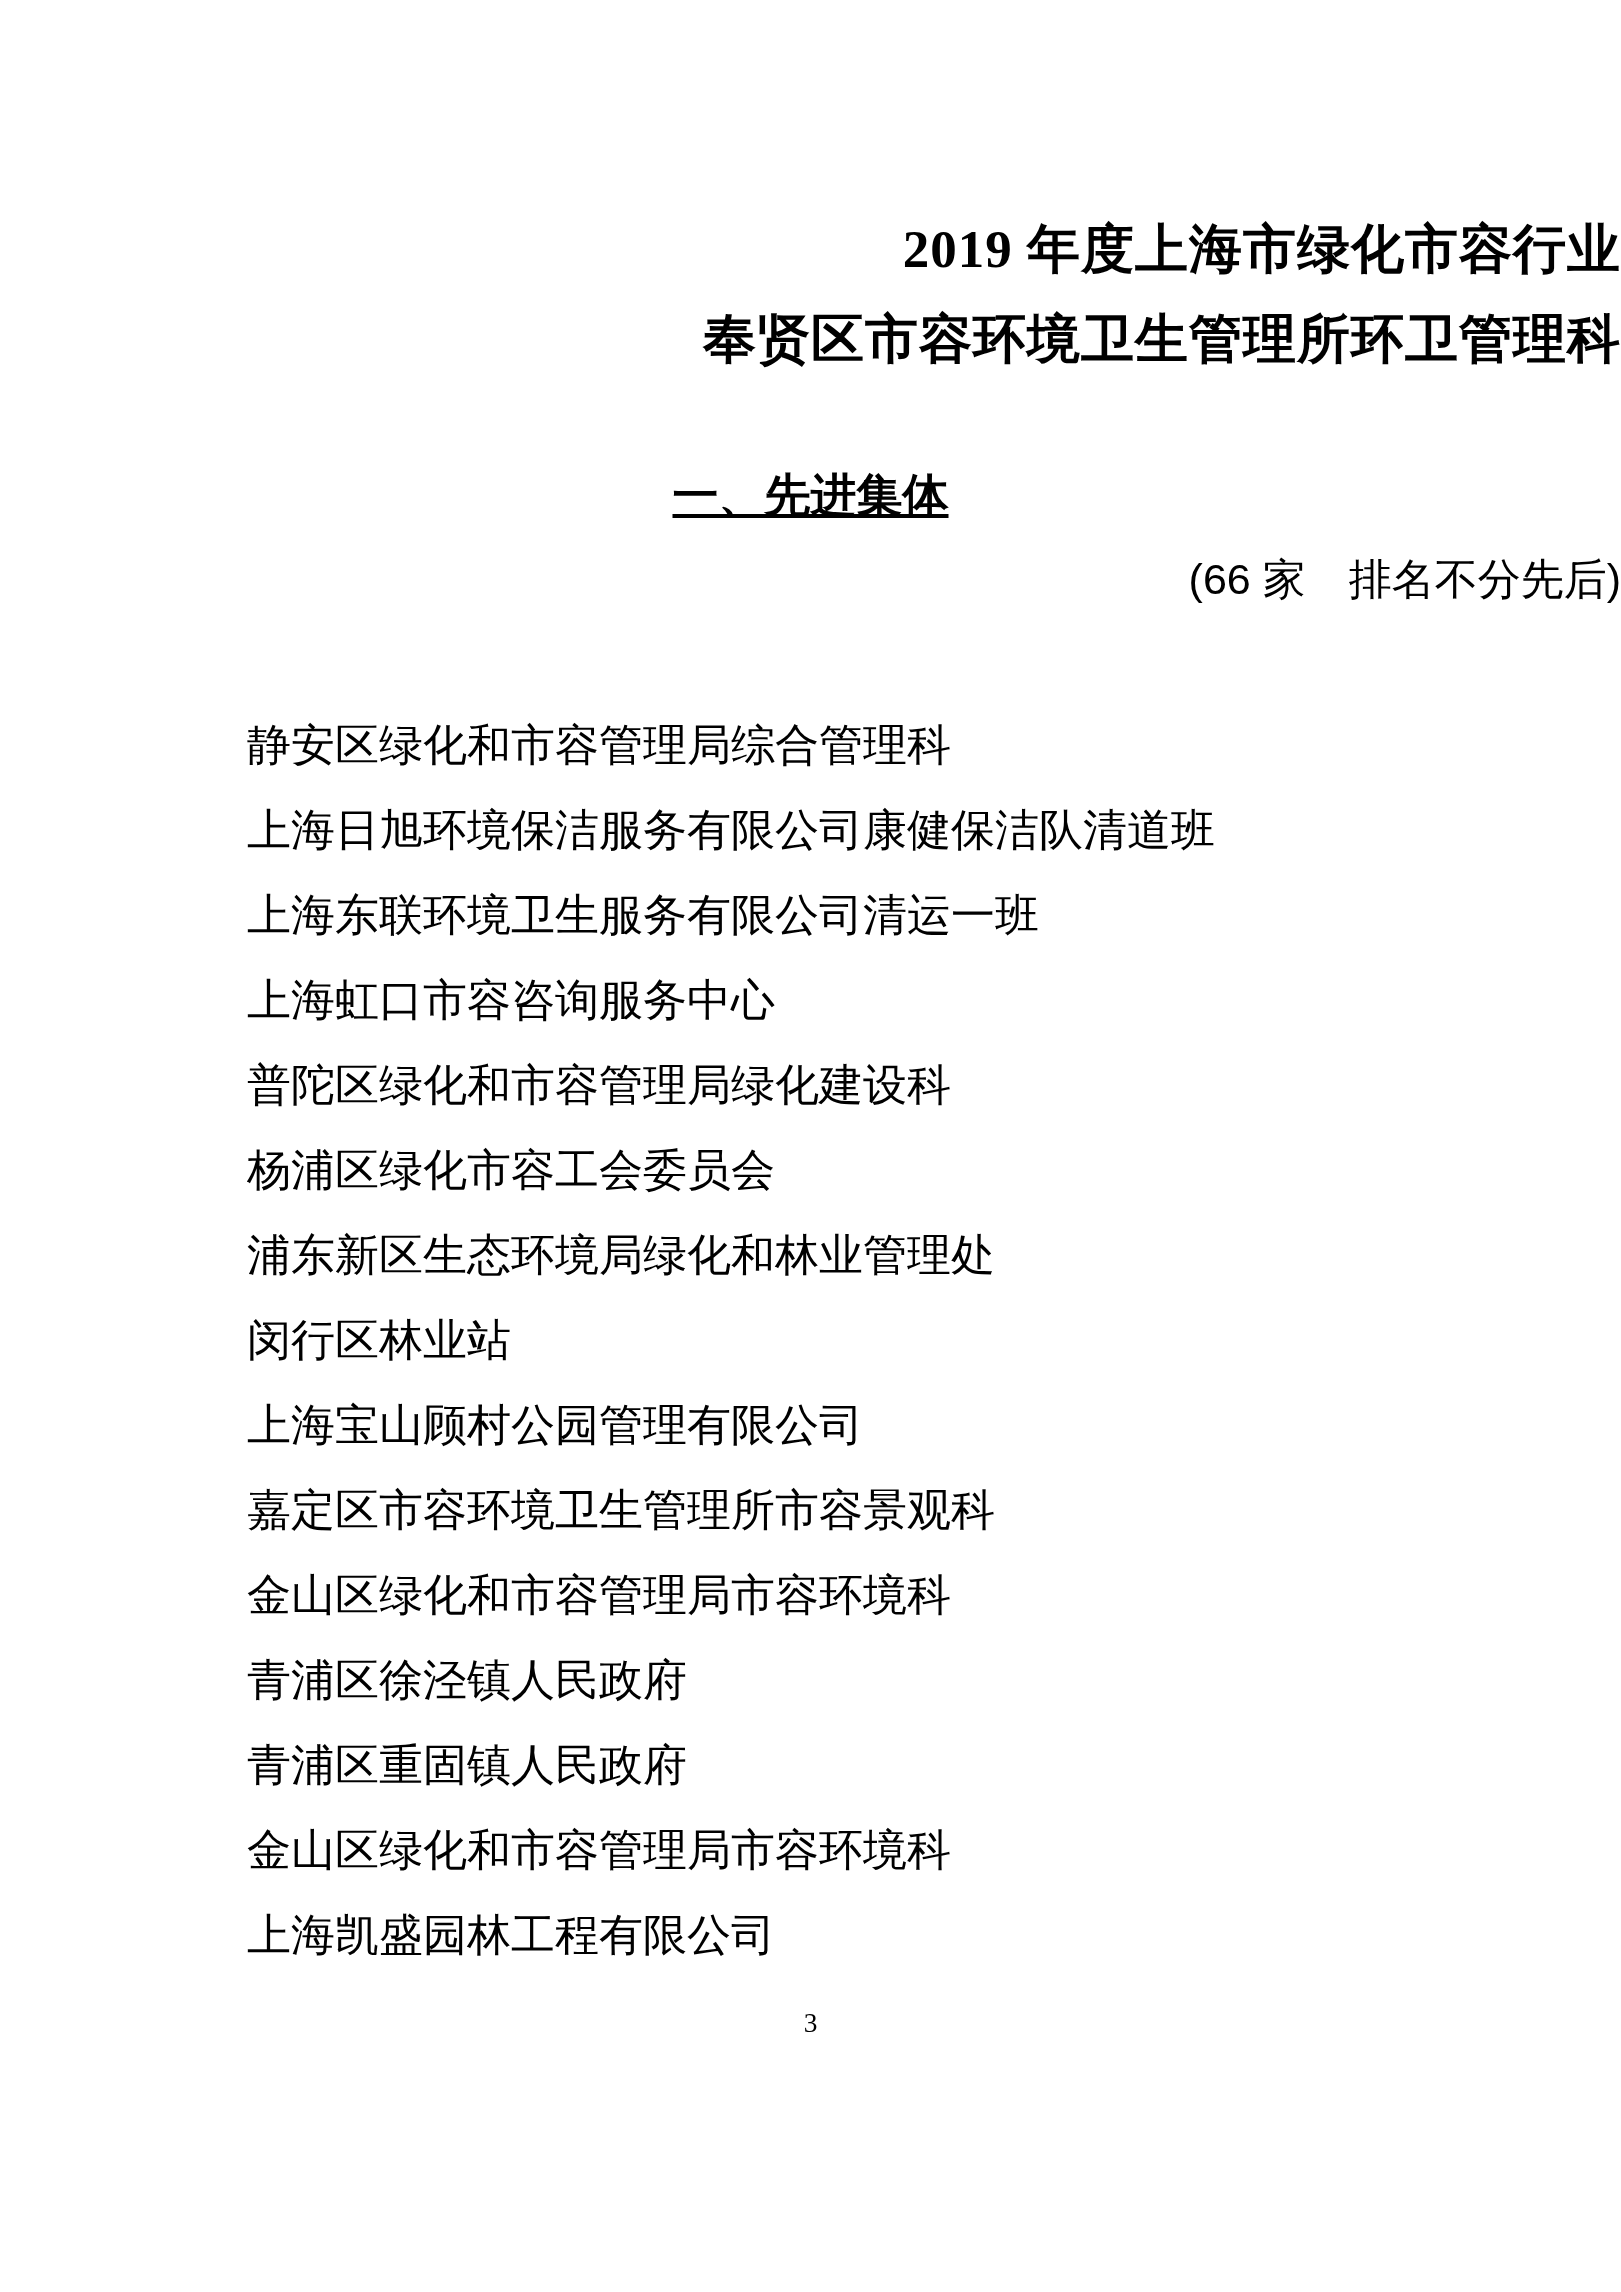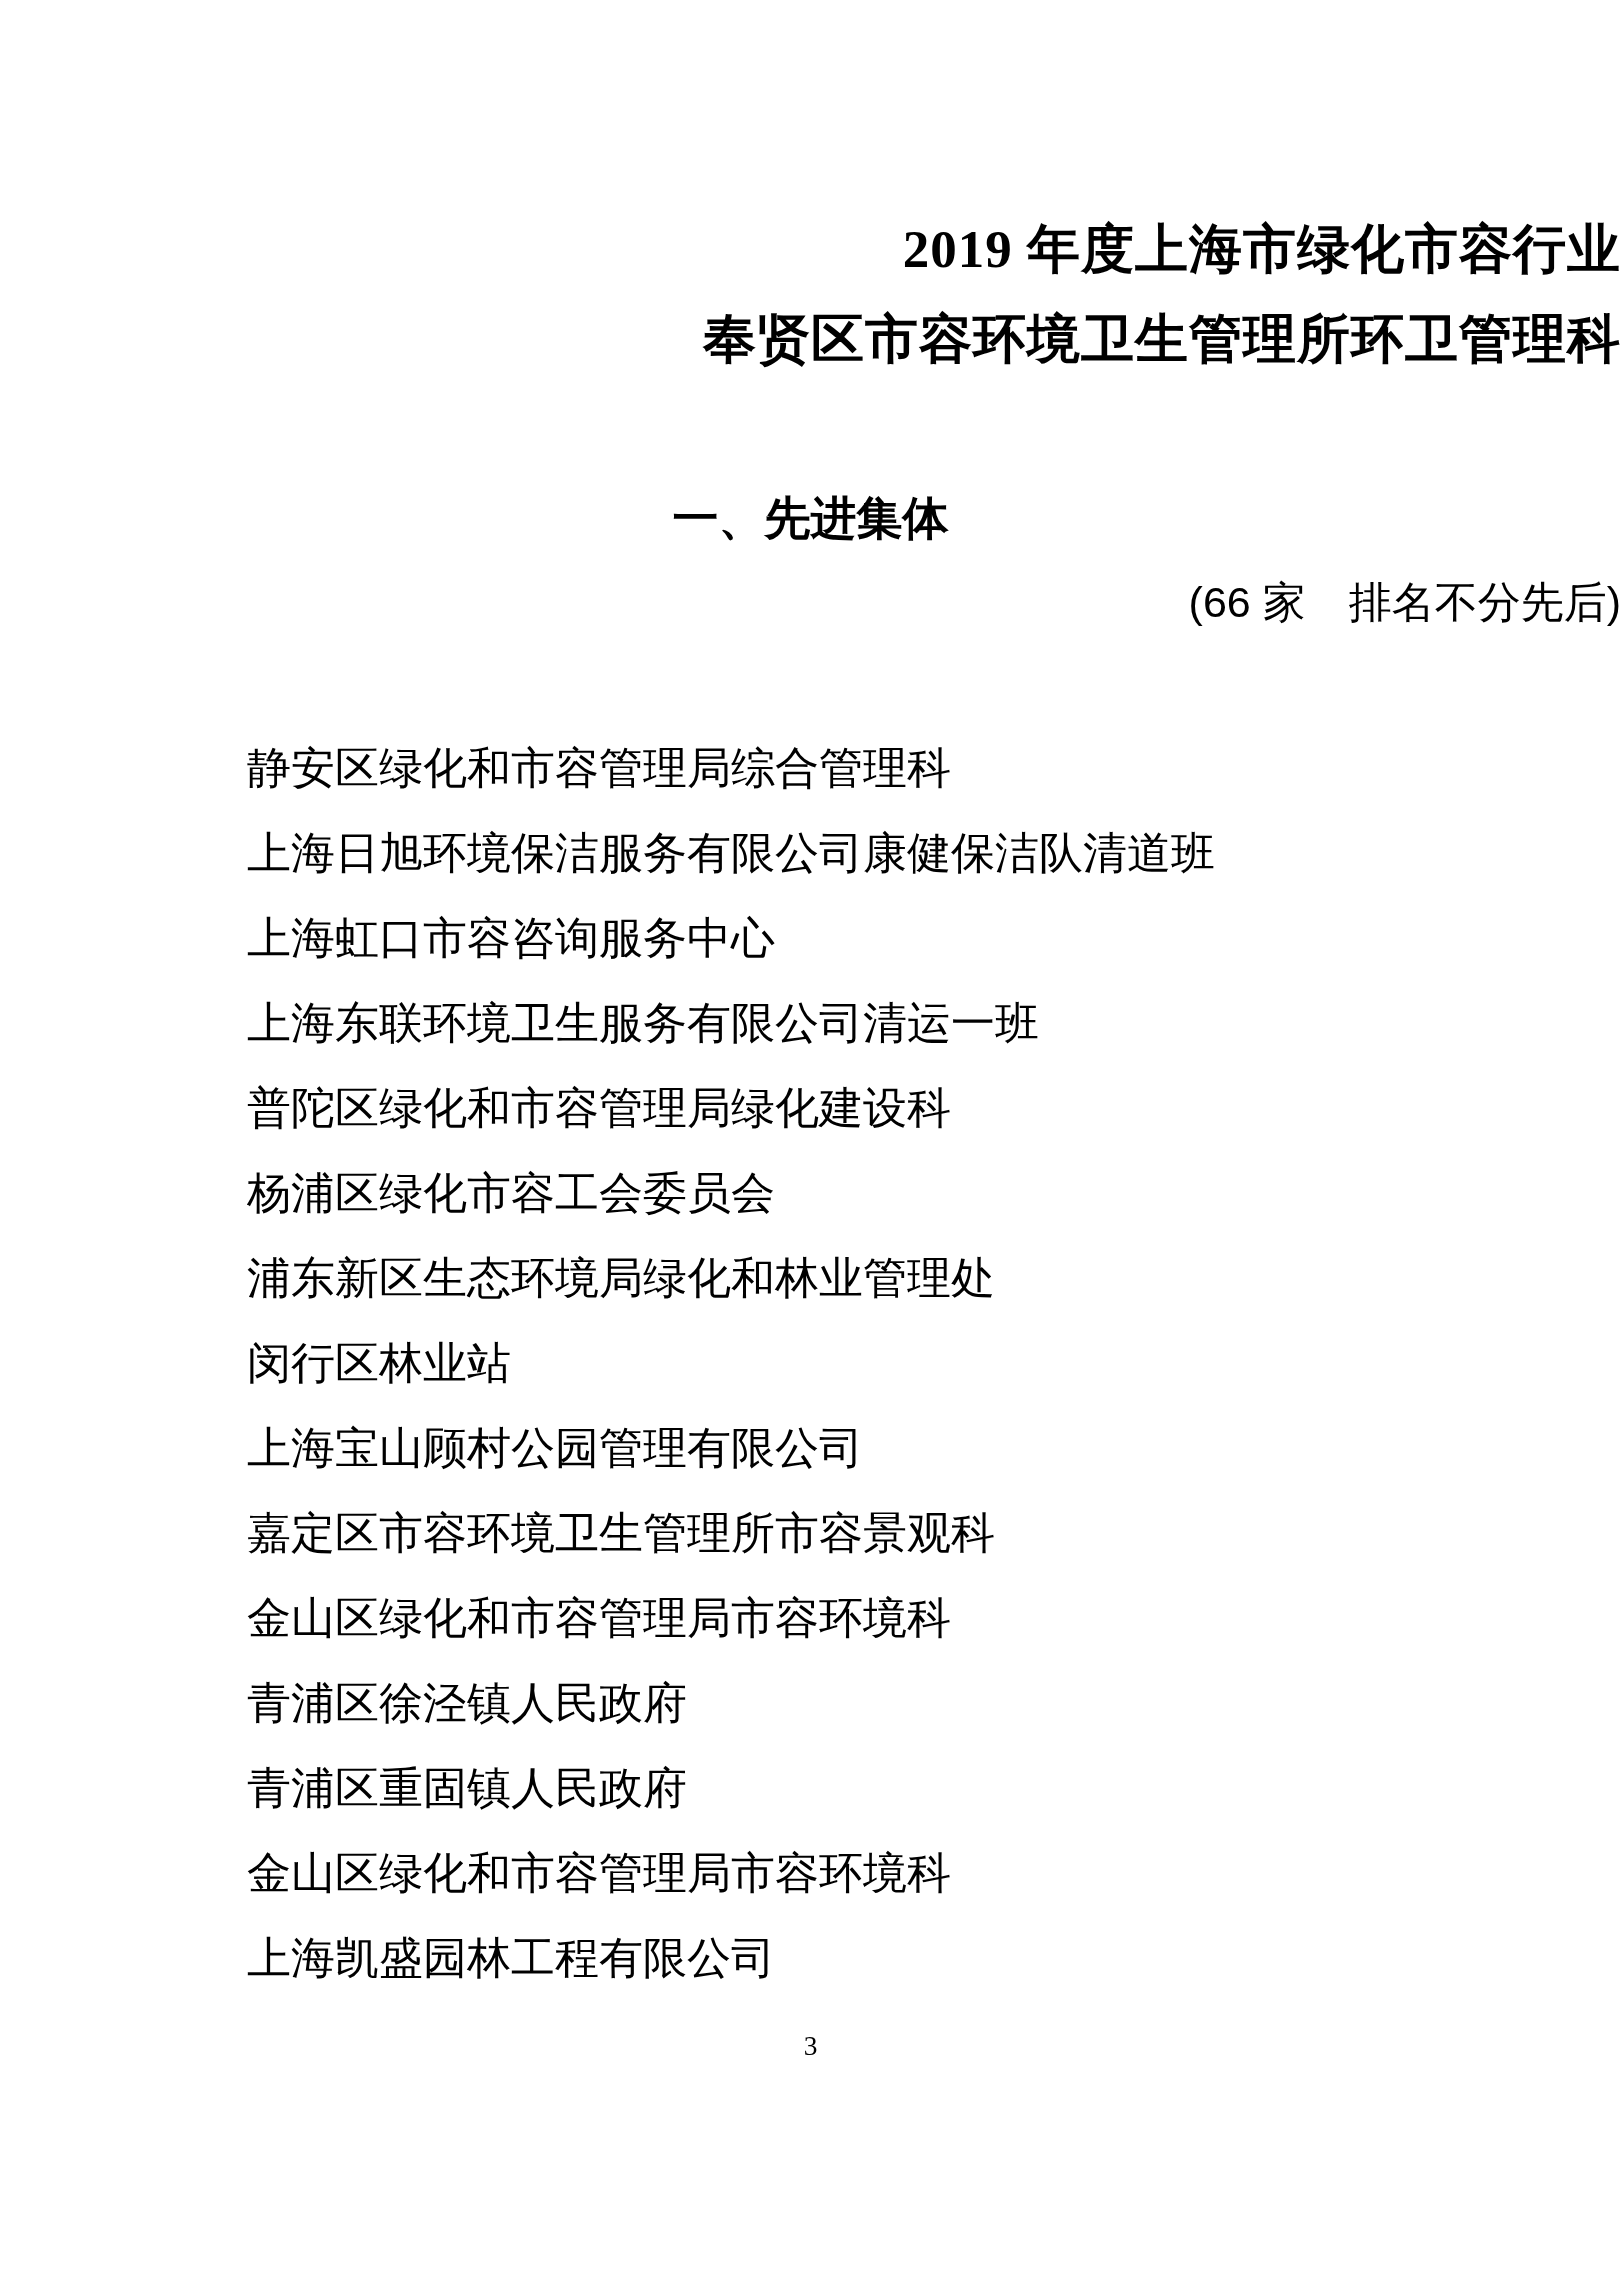--- a/index.html
+++ b/index.html
@@ -23,26 +23,27 @@
   .doc-title {
     margin-top: 204px;
     text-align: right;
     font-family: "Liberation Serif", "DejaVu Serif", serif;
     font-weight: bold;
     font-size: 53px;
     line-height: 90px;
     letter-spacing: 1px;
   }
   .section-heading {
-    margin-top: 103px;
+    margin-top: 80px;
     text-align: center;
     font-family: "Liberation Sans", "DejaVu Sans", sans-serif;
     font-weight: bold;
     font-size: 46px;
     line-height: 63px;
+    text-decoration: underline;
   }
   .section-note {
     margin-top: 20.6px;
     text-align: right;
     font-family: "Liberation Sans", "DejaVu Sans", sans-serif;
     font-weight: normal;
     font-size: 43px;
     line-height: 63px;
   }
   .org-list {
@@ -75,22 +76,22 @@
     <div>奉贤区市容环境卫生管理所环卫管理科</div>
   </div>
 
   <div class="section-heading">一、先进集体</div>
 
   <div class="section-note">(66 家　排名不分先后)</div>
 
   <ul class="org-list">
     <li>静安区绿化和市容管理局综合管理科</li>
     <li>上海日旭环境保洁服务有限公司康健保洁队清道班</li>
+    <li>上海东联环境卫生服务有限公司清运一班</li>
     <li>上海虹口市容咨询服务中心</li>
-    <li>上海东联环境卫生服务有限公司清运一班</li>
     <li>普陀区绿化和市容管理局绿化建设科</li>
     <li>杨浦区绿化市容工会委员会</li>
     <li>浦东新区生态环境局绿化和林业管理处</li>
     <li>闵行区林业站</li>
     <li>上海宝山顾村公园管理有限公司</li>
     <li>嘉定区市容环境卫生管理所市容景观科</li>
     <li>金山区绿化和市容管理局市容环境科</li>
     <li>青浦区徐泾镇人民政府</li>
     <li>青浦区重固镇人民政府</li>
     <li>金山区绿化和市容管理局市容环境科</li>

